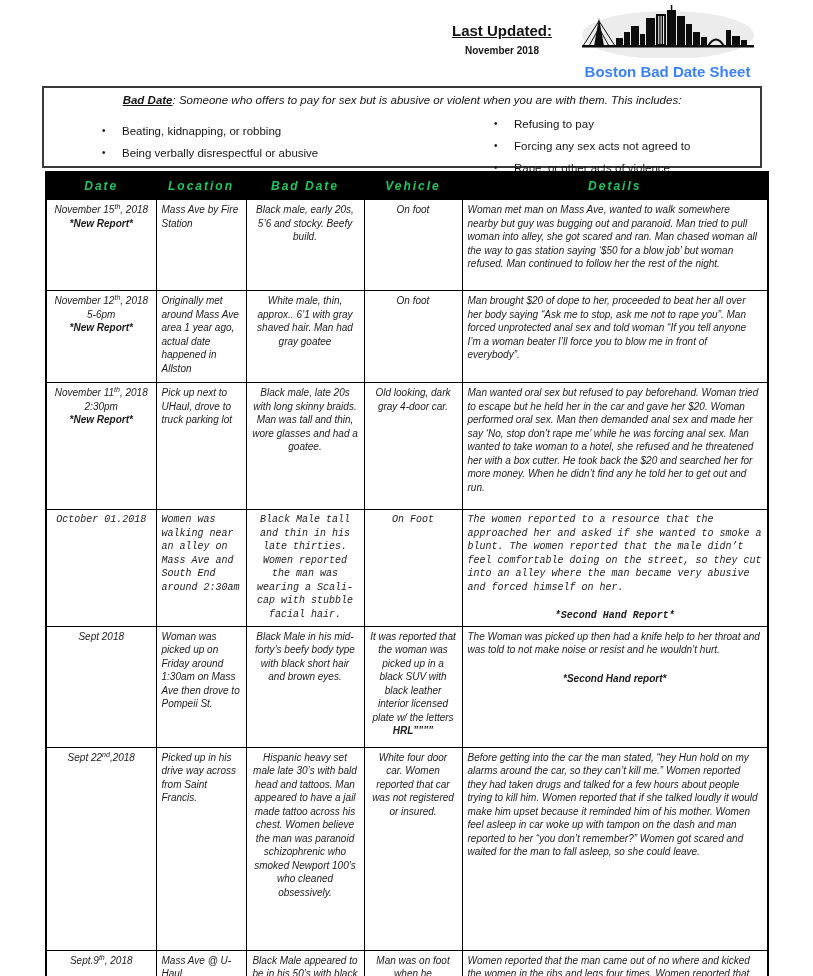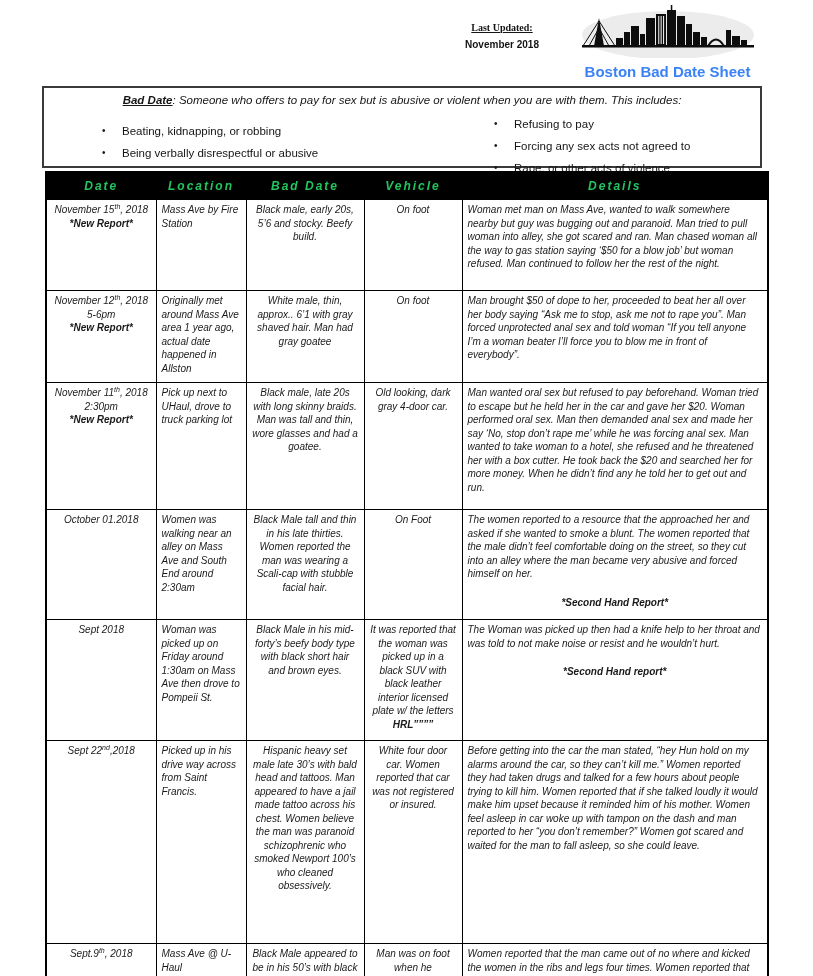--- a/index.html
+++ b/index.html
@@ -3,21 +3,21 @@
 <meta charset="utf-8">
 <style>
   html,body{margin:0;padding:0;}
   .page{position:relative;width:813px;height:976px;background:#ffffff;overflow:hidden;
         font-family:"Liberation Sans",sans-serif;color:#151515;}
   
   .who-block{position:absolute;left:47px;top:14px;width:402px;}
   .who-heading{font-weight:bold;font-size:13px;margin:0 0 3px 0;}
   .who-text{font-size:11px;line-height:1.45;margin:0;}
   .updated-block{position:absolute;left:433px;top:22px;width:138px;text-align:center;}
-  .updated-label{font-weight:bold;font-size:10px;text-decoration:underline;font-family:Liberation Serif, serif;}
+  .updated-label{font-weight:bold;font-size:15px;text-decoration:underline;}
   .updated-value{font-weight:bold;font-size:10px;margin-top:6px;}
   .logo-block{position:absolute;left:560px;top:4px;width:215px;text-align:center;}
   .logo-caption{font-size:15px;font-weight:600;margin-top:1px;color:#3b82f6;}
   
   .definition-box{position:absolute;left:42px;top:86px;width:720px;height:82px;
                   border:2px solid #3a3a3a;box-sizing:border-box;}
   .def-title{text-align:center;font-style:italic;font-size:11.5px;margin-top:6px;}
   .def-term{font-weight:bold;text-decoration:underline;}
   .bullets-left{position:absolute;left:58px;top:29px;margin-top:7px;}
   .bullets-right{position:absolute;left:450px;top:29px;}
@@ -36,21 +36,21 @@
   .col-bad_date{text-align:center;}
   .col-vehicle{text-align:center;}
   .col-details{text-align:left;}
   .b{font-weight:bold;}
   sup{font-size:7px;line-height:0;}
   .p-center{text-align:center;}
   .p-gap{margin-top:15px;}
   tbody tr:nth-child(1){height:91px;}
   tbody tr:nth-child(2){height:92px;}
   tbody tr:nth-child(3){height:127px;}
-  tbody tr:nth-child(4){height:110px;}
+  tbody tr:nth-child(4){height:110px;font-family:Liberation Mono, monospace;}
   tbody tr:nth-child(5){height:121px;}
   tbody tr:nth-child(6){height:203px;}
   tbody tr:nth-child(7){height:60px;}
 </style>
 </head>
 <body>
 
 <div class="page">
 
 
@@ -155,21 +155,21 @@
           <td class="col-location">
             <div><span>Originally met around Mass Ave area 1 year ago, actual date happened in Allston</span></div>
           </td>
           <td class="col-bad_date">
             <div><span>White male, thin, approx.. 6’1 with gray shaved hair. Man had gray goatee</span></div>
           </td>
           <td class="col-vehicle">
             <div><span>On foot</span></div>
           </td>
           <td class="col-details">
-            <div><span>Man brought $50 of dope to her, proceeded to beat her all over her body saying “Ask me to stop, ask me not to rape you”. Man forced unprotected anal sex and told woman “If you tell anyone I’m a woman beater I’ll force you to blow me in front of everybody”.</span></div>
+            <div><span>Man brought $20 of dope to her, proceeded to beat her all over her body saying “Ask me to stop, ask me not to rape you”. Man forced unprotected anal sex and told woman “If you tell anyone I’m a woman beater I’ll force you to blow me in front of everybody”.</span></div>
           </td>
         </tr>
         <tr>
           <td class="col-date">
             <div><span>November 11</span><sup>th</sup><span>, 2018</span></div>
             <div><span>2:30pm</span></div>
             <div><span class="b">*New Report*</span></div>
           </td>
           <td class="col-location">
             <div><span>Pick up next to UHaul, drove to truck parking lot</span></div>

